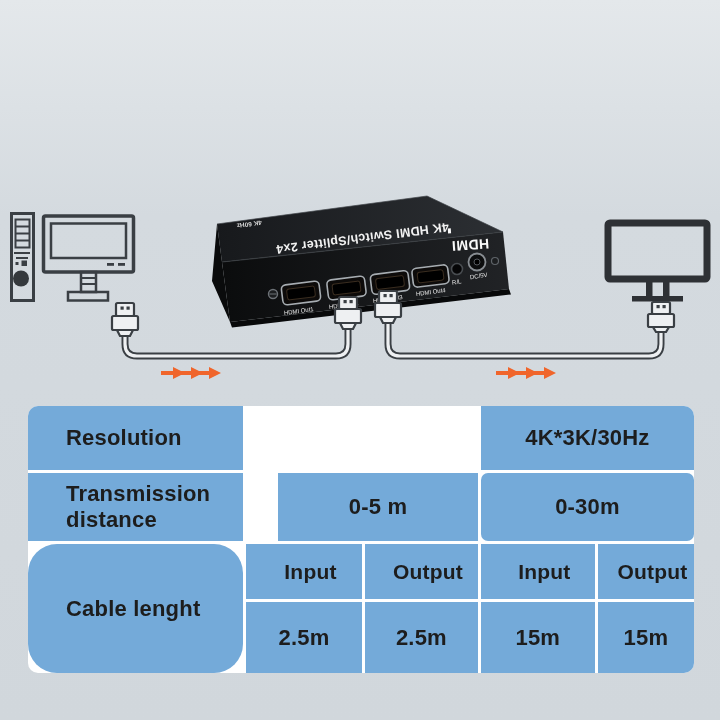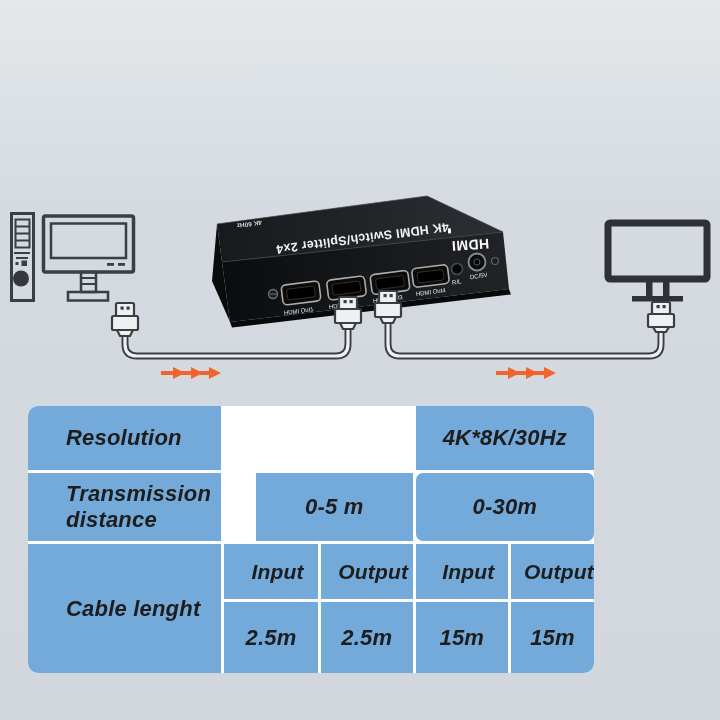--- a/index.html
+++ b/index.html
@@ -4,36 +4,36 @@
 <style>
   html,body{margin:0;padding:0;}
   body{font-family:"Liberation Sans",sans-serif;}
   .stage{
     position:relative;width:720px;height:720px;overflow:hidden;
     background:linear-gradient(180deg,#e4e8eb 0%,#d4dadf 30%,#d1d7dc 100%);
   }
   .diagram-svg{position:absolute;left:0;top:0;}
   
   .spec-table{
-    position:absolute;left:28px;top:406px;width:566px;height:267px;
+    position:absolute;left:28px;top:406px;width:666px;height:267px;
     display:grid;
     grid-template-columns:219fr 118fr 115fr 116fr 98fr;
     grid-template-rows:66fr 71fr 57fr 73fr;
-    gap:3px;background:#ffffff;border-radius:10px;overflow:hidden;font-style:italic;
+    gap:3px;background:#ffffff;border-radius:10px;overflow:hidden;
   }
   .cell{
     background:#74aad9;display:flex;align-items:center;justify-content:center;
     font-size:22px;font-weight:700;color:#1d1d1d;letter-spacing:.2px;line-height:1.18;
   }
   .cell.rowlabel{justify-content:flex-start;padding-left:38px;padding-right:10px;text-align:left;}
   .c-r1v1{grid-column:2 / span 2;}
   .c-r1v2{grid-column:4 / span 2;}
   .c-r2v1{grid-column:2 / span 2;margin-left:32px;}
   .c-r2v2{grid-column:4 / span 2;border-radius:7px;}
-  .c-r3label{grid-row:3 / span 2;grid-column:1;}
+  .c-r3label{grid-row:3 / span 2;grid-column:1;border-radius:29px;}
   .subhead{font-size:21px;padding-left:13px;}
 </style>
 </head>
 <body>
 
 <div class="stage">
 
   <svg class="diagram-svg" width="720" height="400" viewBox="0 0 720 400">
     <defs>
       <linearGradient id="gTop" x1="0" y1="0" x2="1" y2="0">
@@ -176,21 +176,21 @@
       <rect x="648" y="314" width="26" height="13" rx="1.5"></rect>
       <path d="M653,327 H669 L666,332 H656 Z"></path>
     </g>
 
     <use href="#arrow3" x="0" y="0" transform="translate(161,373)"></use>
     <use href="#arrow3" x="0" y="0" transform="translate(496,373)"></use>
   </svg>
 
   <div class="spec-table">
     <div class="cell rowlabel">Resolution</div>
-    <div class="cell c-r1v2">4K*8K/30Hz</div>
+    <div class="cell c-r1v2">4K*3K/30Hz</div>
 
     <div class="cell rowlabel">Transmission distance</div>
     <div class="cell c-r2v1">0-5 m</div>
     <div class="cell c-r2v2">0-30m</div>
 
     <div class="cell rowlabel c-r3label">Cable lenght</div>
     <div class="cell subhead">Input</div>
     <div class="cell subhead">Output</div>
     <div class="cell subhead">Input</div>
     <div class="cell subhead">Output</div>

